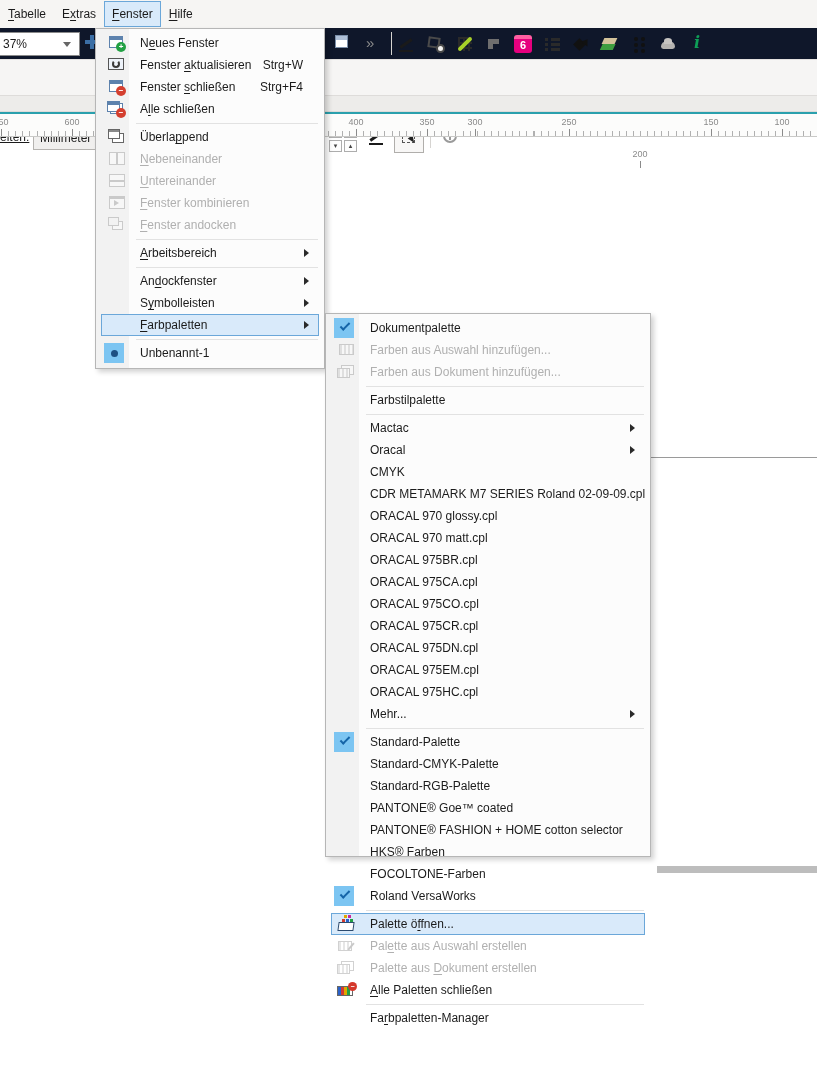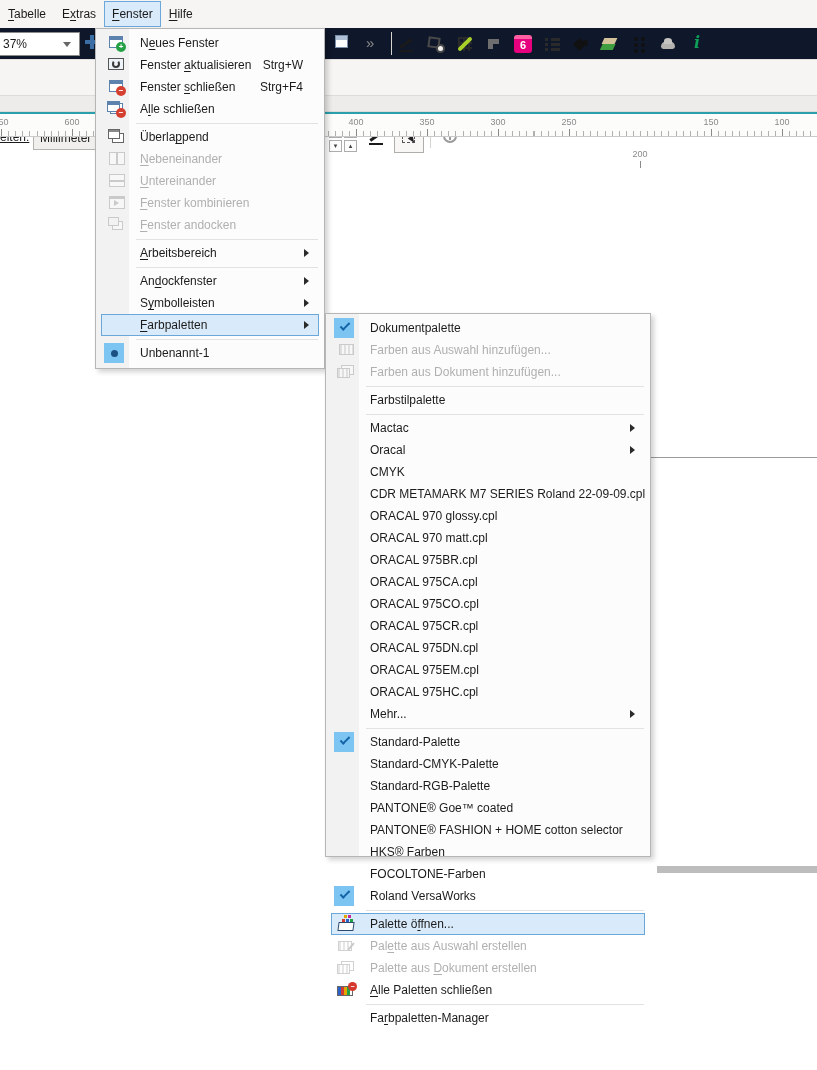--- a/index.html
+++ b/index.html
@@ -225,21 +225,21 @@
       </div>
       <div class="rmark" style="left: 60px;">
         <span class="rlabel">600</span>
       </div>
       <div class="rmark" style="left: 344px;">
         <span class="rlabel">400</span>
       </div>
       <div class="rmark" style="left: 415px; text-align: center;">
         <span class="rlabel">350</span>
       </div>
-      <div class="rmark" style="left: 486px;">
+      <div class="rmark" style="left: 463px;">
         <span class="rlabel">300</span>
       </div>
       <div class="rmark" style="left: 557px;">
         <span class="rlabel">250</span>
       </div>
       <div class="rmark" style="left: 628px; margin-top: 32px;">
         <span class="rlabel">200</span>
       </div>
       <div class="rmark" style="left: 699px;">
         <span class="rlabel">150</span>
@@ -390,21 +390,21 @@
           <span class="mi-arrow"></span>
         </div>
         <div class="mi">
           <span class="mi-icon"></span>
           <span class="mi-label">CMYK</span>
           <span class="mi-short"></span>
 
         </div>
         <div class="mi">
           <span class="mi-icon"></span>
-          <span class="mi-label">CDR METAMARK M7 SERIES Roland 22-09-09.cpl</span>
+          <span class="mi-label">CDR METAMARK M7 SERIES Roland 02-09-09.cpl</span>
           <span class="mi-short"></span>
 
         </div>
         <div class="mi">
           <span class="mi-icon"></span>
           <span class="mi-label">ORACAL 970 glossy.cpl</span>
           <span class="mi-short"></span>
 
         </div>
         <div class="mi">

